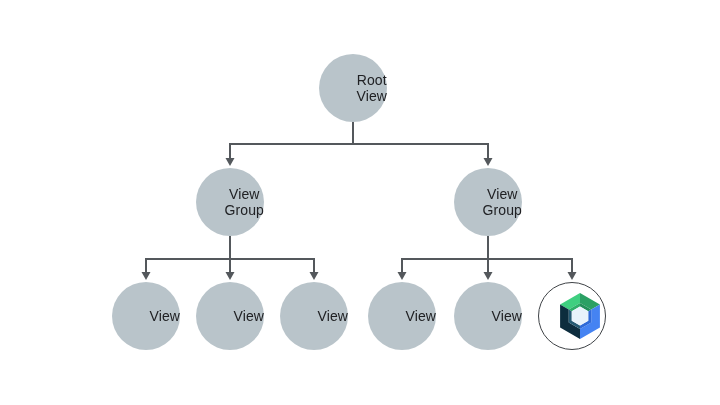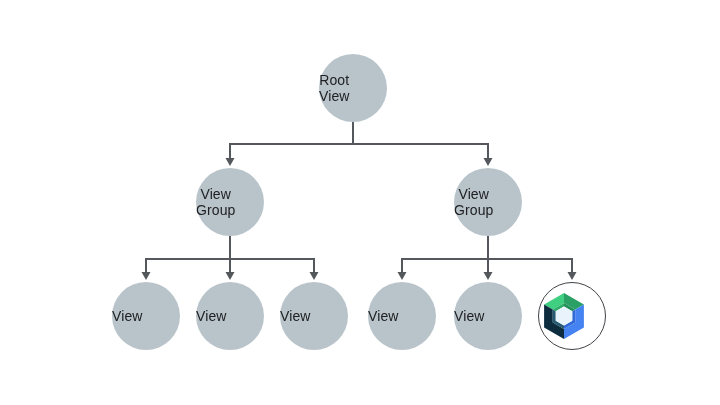--- a/index.html
+++ b/index.html
@@ -3,21 +3,21 @@
 <meta charset="utf-8">
 <style>
   html,body{margin:0;padding:0;background:#ffffff;}
   .stage{
     position:relative;width:720px;height:405px;overflow:hidden;background:#ffffff;
     font-family:"Liberation Sans","DejaVu Sans",sans-serif;
   }
   .connector-layer{position:absolute;left:0;top:0;width:720px;height:405px;}
   .node{
     position:absolute;border-radius:50%;
-    display:flex;align-items:center;justify-content:flex-start;
+    display:flex;align-items:center;justify-content:flex-end;
     text-align:center;
   }
   .node .label{
     white-space:pre-line;
     font-size:14px;line-height:16.5px;letter-spacing:0.1px;
   }
   .node.compose{box-sizing:border-box;}
 </style>
 </head>
 <body>

